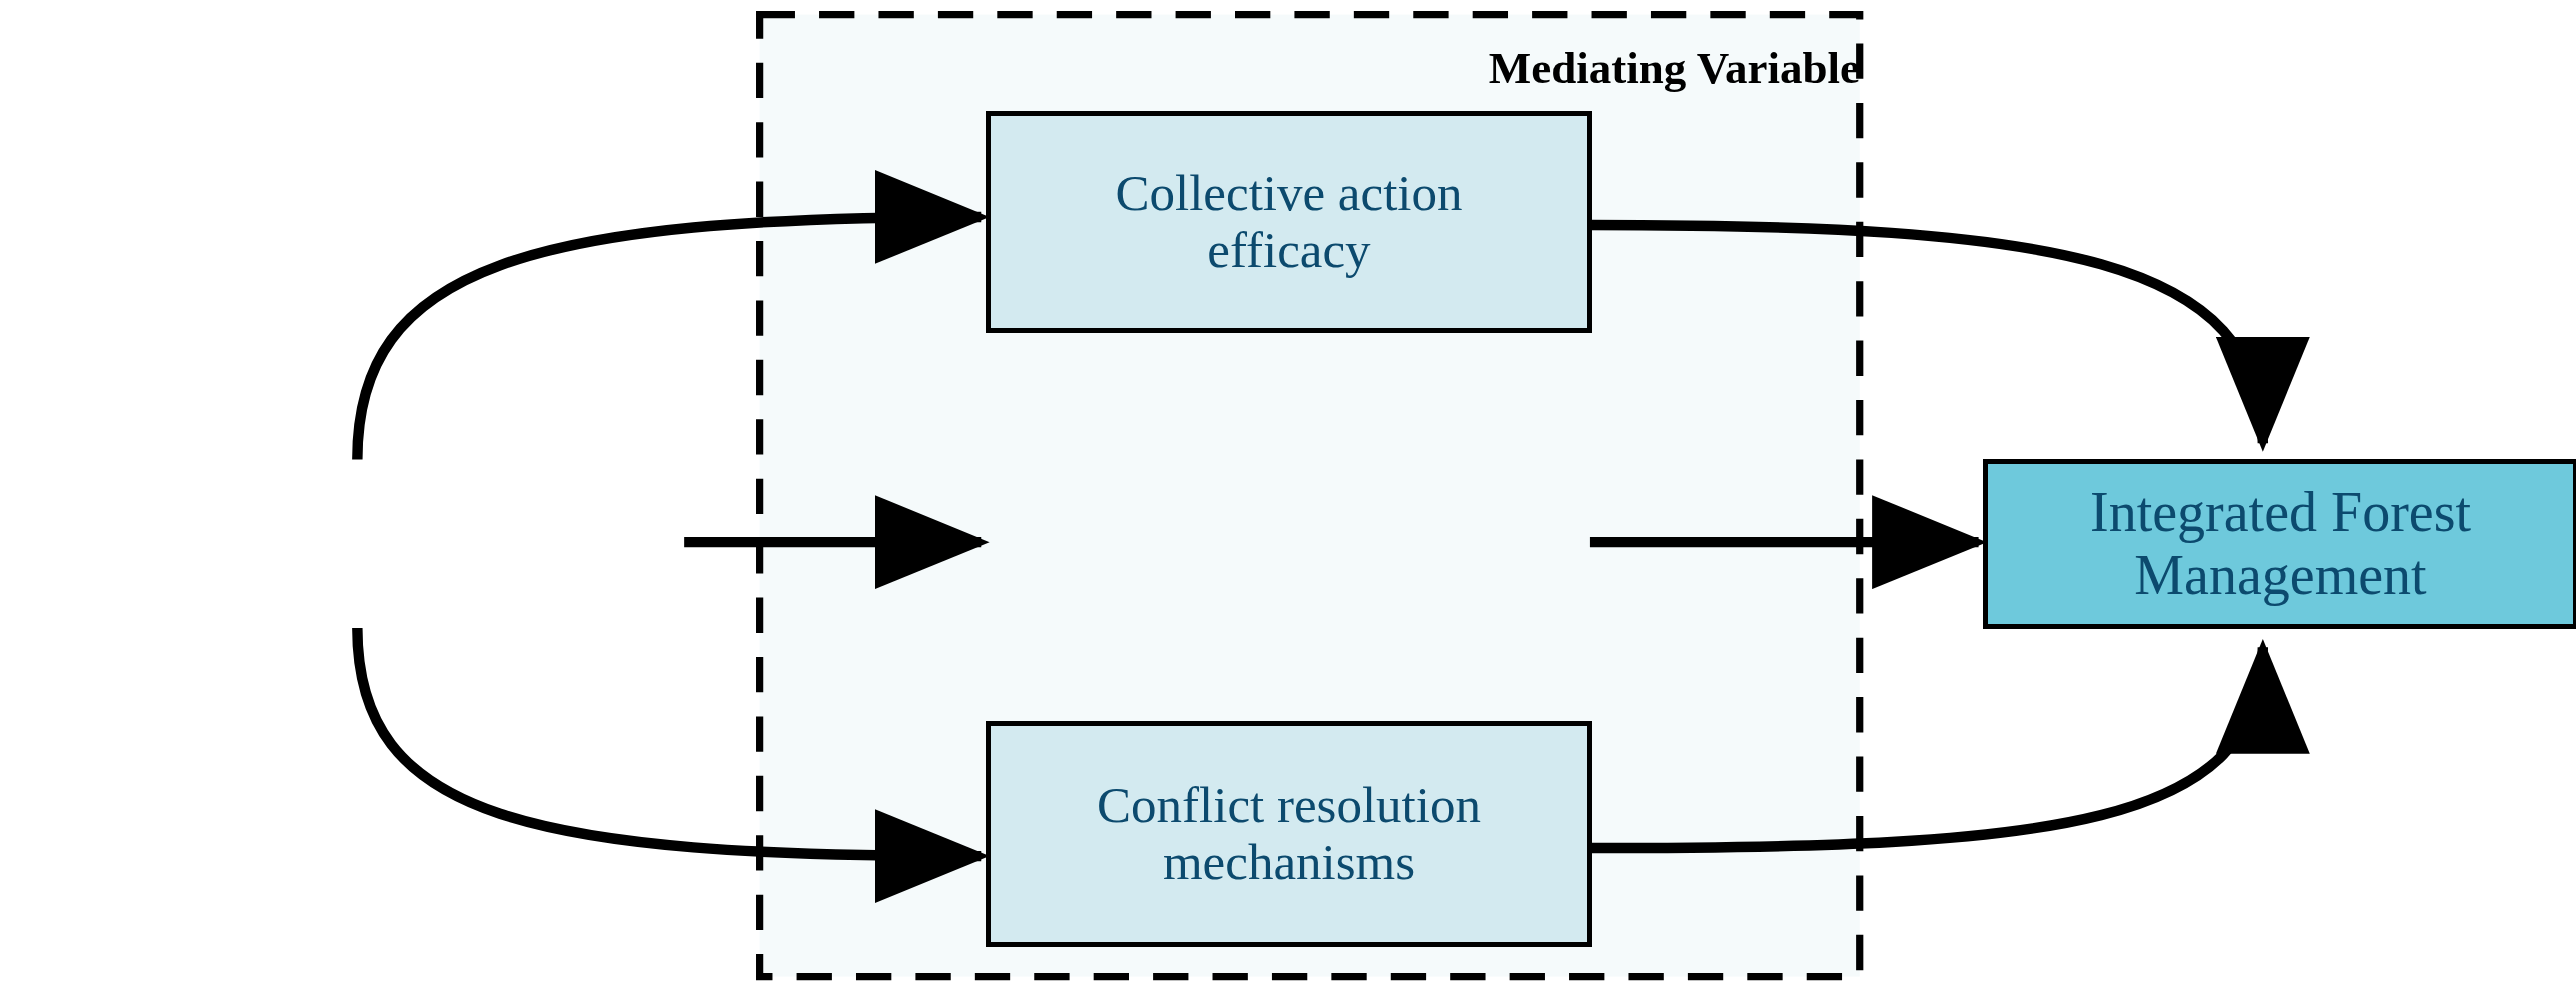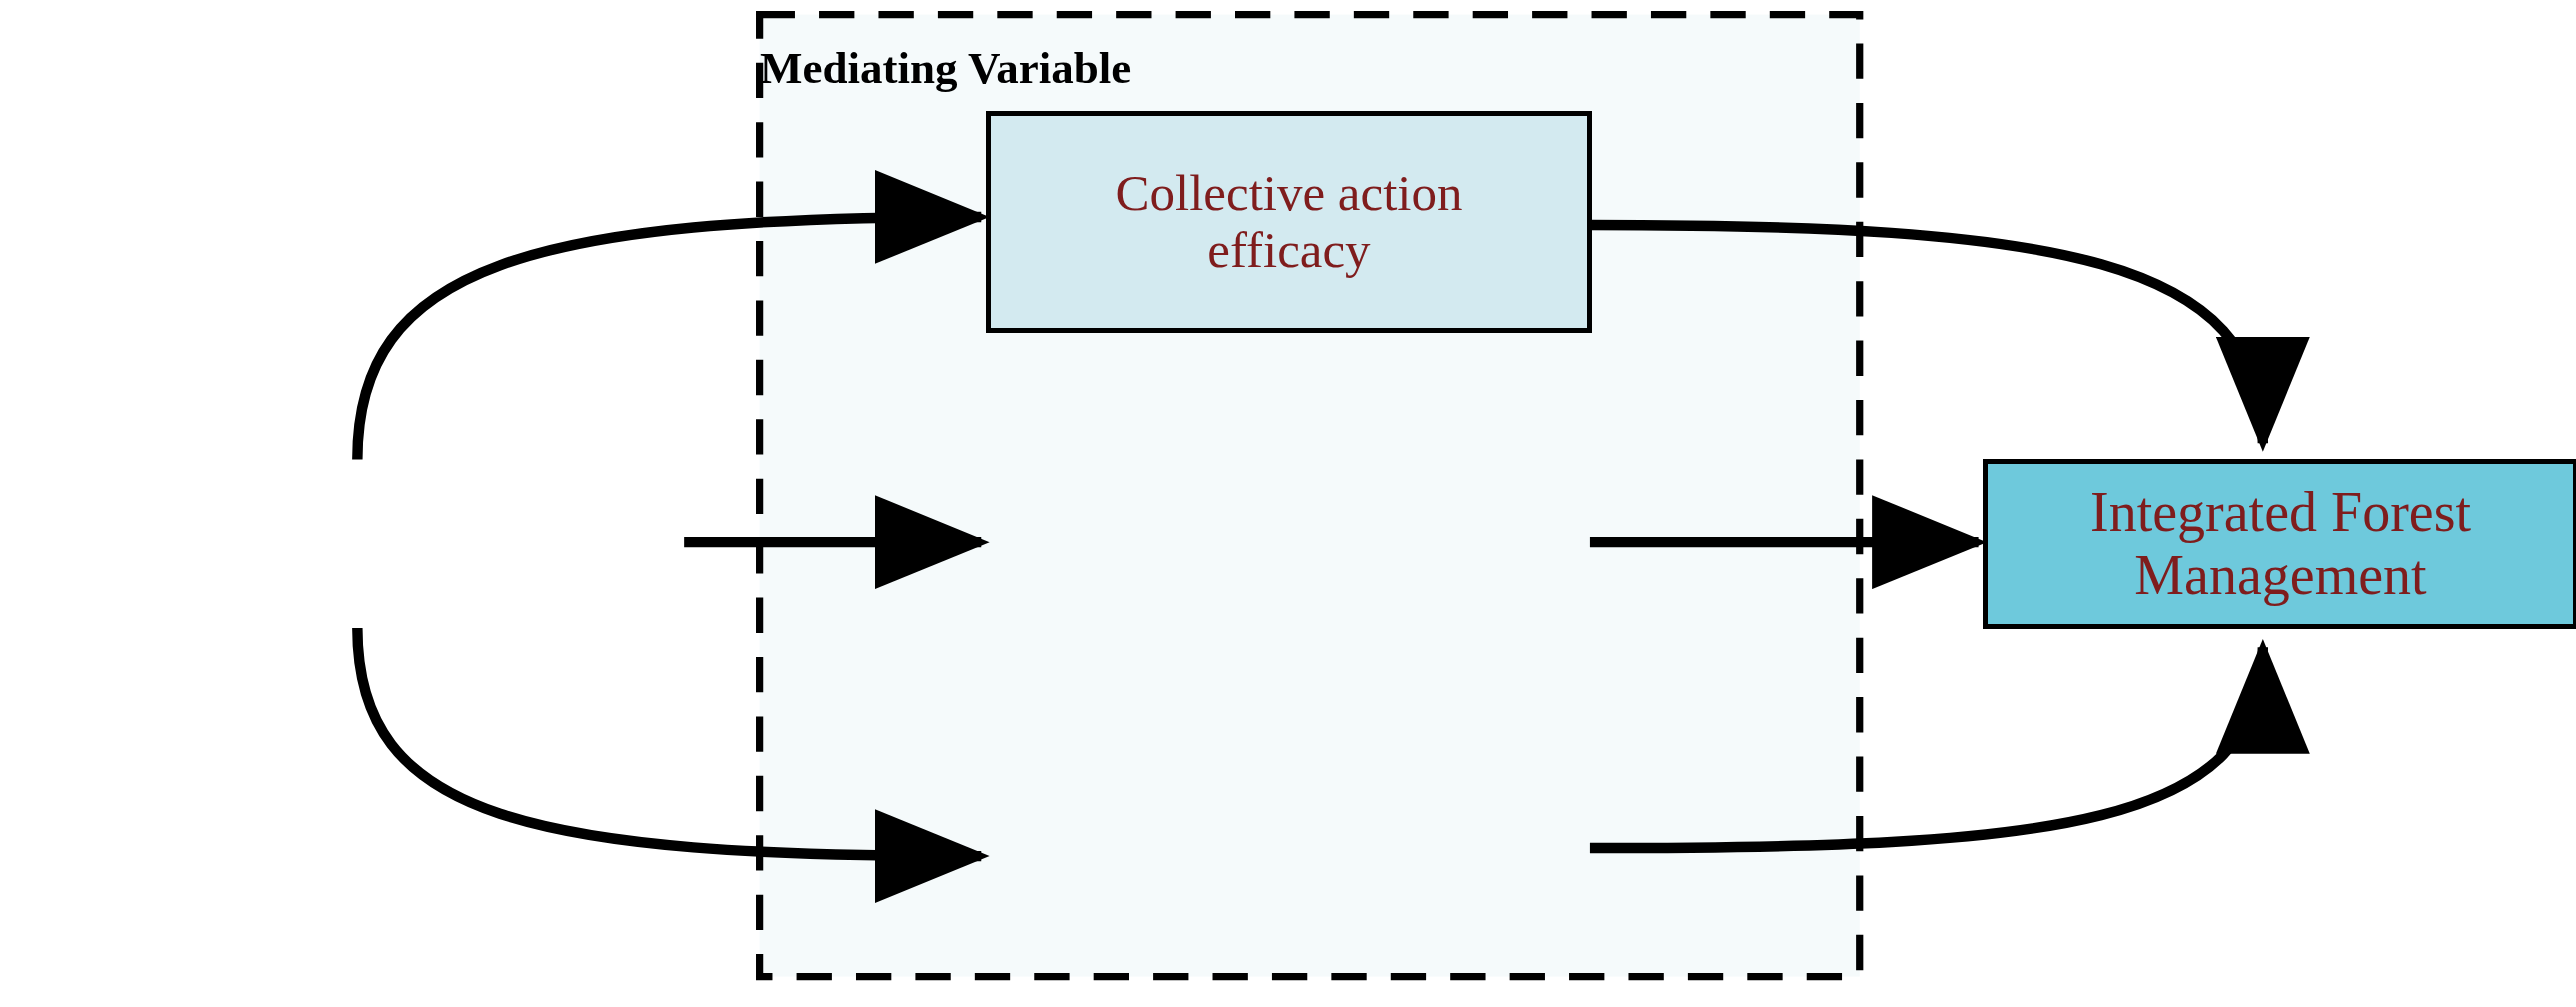--- a/index.html
+++ b/index.html
@@ -28,37 +28,37 @@
   }
   .node-box {
     position: absolute;
     box-sizing: border-box;
     border: 5.6px solid #000000;
     display: flex;
     align-items: center;
     justify-content: center;
     text-align: center;
     line-height: 1.12;
-    color: #7f1d1d;
+    color: #0c4a6e;
     white-space: pre-line;
   }
   .node-primary {
     background: #6ec9dc;
     font-size: 56px;
   }
   .node-mediator {
     background: #d3eaf0;
     font-size: 51px;
   }
   #region-title {
     position: absolute;
     font-weight: bold;
     font-size: 45px;
     color: #000000;
-    text-align: left;
+    text-align: right;
     white-space: nowrap;
   }
 </style>
 </head>
 <body>
 
 <div id="diagram-root">
 
   <svg class="layer" viewBox="0 0 3208 1255" xmlns="http://www.w3.org/2000/svg">
     <rect x="946" y="18" width="1370" height="1198" fill="#f5fafb" stroke="#000000" stroke-width="9" stroke-dasharray="44 30"></rect>
@@ -84,18 +84,20 @@
     <path d="M 1980 675 L 2464 675" fill="none" stroke="#000000" stroke-width="13" marker-end="url(#arrowhead)"></path>
 
     <path d="M 1980 1056 C 2560 1056 2818 1030 2818 806" fill="none" stroke="#000000" stroke-width="13" marker-end="url(#arrowhead)"></path>
   </svg>
 
 
   <div class="node-box node-mediator" style="left: 986px; top: 111px; width: 606px; height: 222px;">Collective action
 efficacy</div>
 
 
+  <div class="node-box node-mediator" style="left: 986px; top: 721px; width: 606px; height: 226px;">Conflict resolution
+mechanisms</div>
 
   <div class="node-box node-primary" style="left: 1983px; top: 459px; width: 595px; height: 170px;">Integrated Forest
 Management</div>
 
 </div>
 
 
 </body></html>

